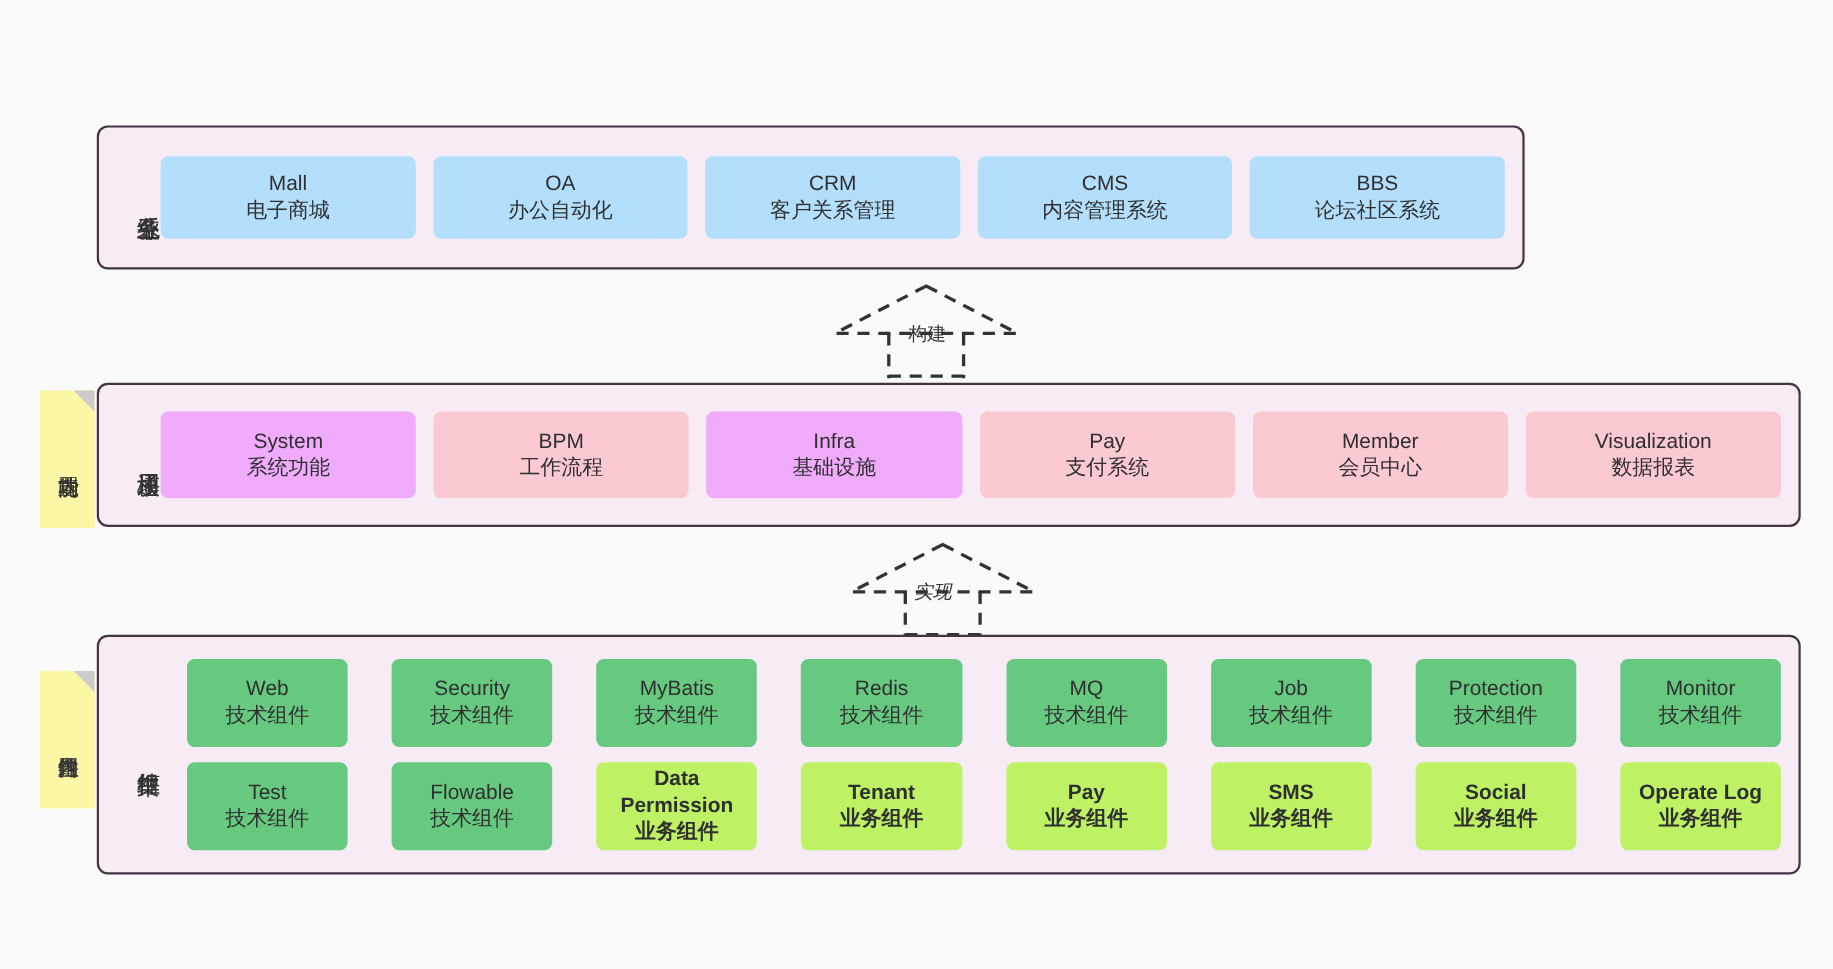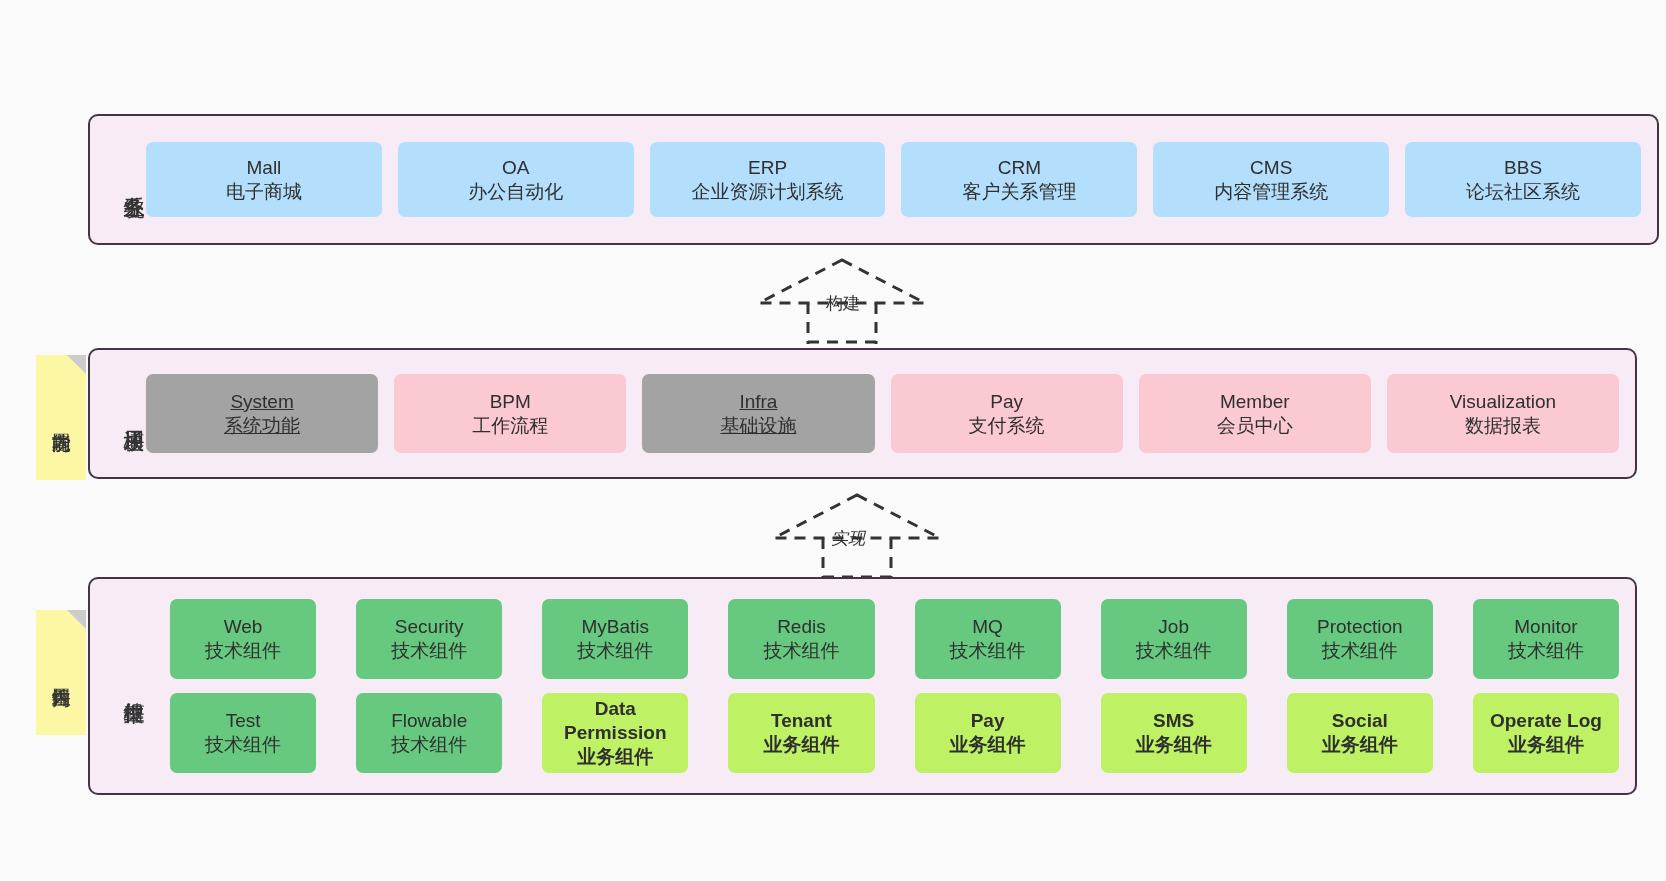--- a/index.html
+++ b/index.html
@@ -80,30 +80,30 @@
     font-size: 19px;
     line-height: 1.26;
     color: #2f2f2f;
     padding: 4px 6px;
     overflow: hidden;
   }
   .box .t1 { display: block; }
   .box .t2 { display: block; }
 
   .box.blue        { background: #b3dffc; }
-  .box.red         { background: #a3a3a3; text-decoration: underline; }
+  .box.red         { background: #f0abfc; }
   .box.pink        { background: #fbc9d2; }
   .box.green-dark  { background: #66c97f; }
   .box.green-light { background: #bef264; font-weight: bold; }
 
   
   #layer-business {
     left: 88px;
     top: 114px;
-    width: 1571px;
+    width: 1298px;
     height: 131px;
   }
   #layer-business .cells { padding-right: 16px; }
   #layer-business .box { height: 75px; }
 
   
   #layer-common {
     left: 88px;
     top: 348px;
     width: 1549px;
@@ -190,24 +190,20 @@
         <div class="box blue">
           <span class="t1">Mall</span>
           <span class="t2">电子商城</span>
         </div>
 
         <div class="box blue">
           <span class="t1">OA</span>
           <span class="t2">办公自动化</span>
         </div>
 
-        <div class="box blue">
-          <span class="t1">ERP</span>
-          <span class="t2">企业资源计划系统</span>
-        </div>
 
         <div class="box blue">
           <span class="t1">CRM</span>
           <span class="t2">客户关系管理</span>
         </div>
 
         <div class="box blue">
           <span class="t1">CMS</span>
           <span class="t2">内容管理系统</span>
         </div>

